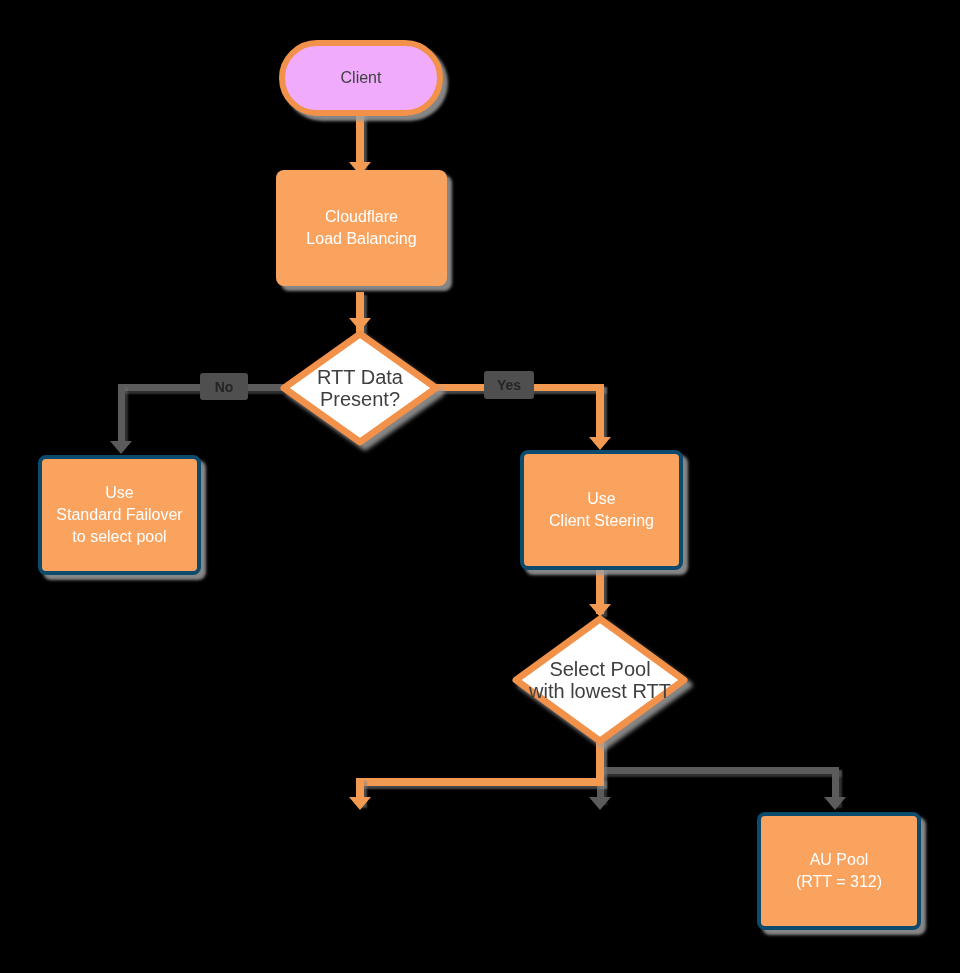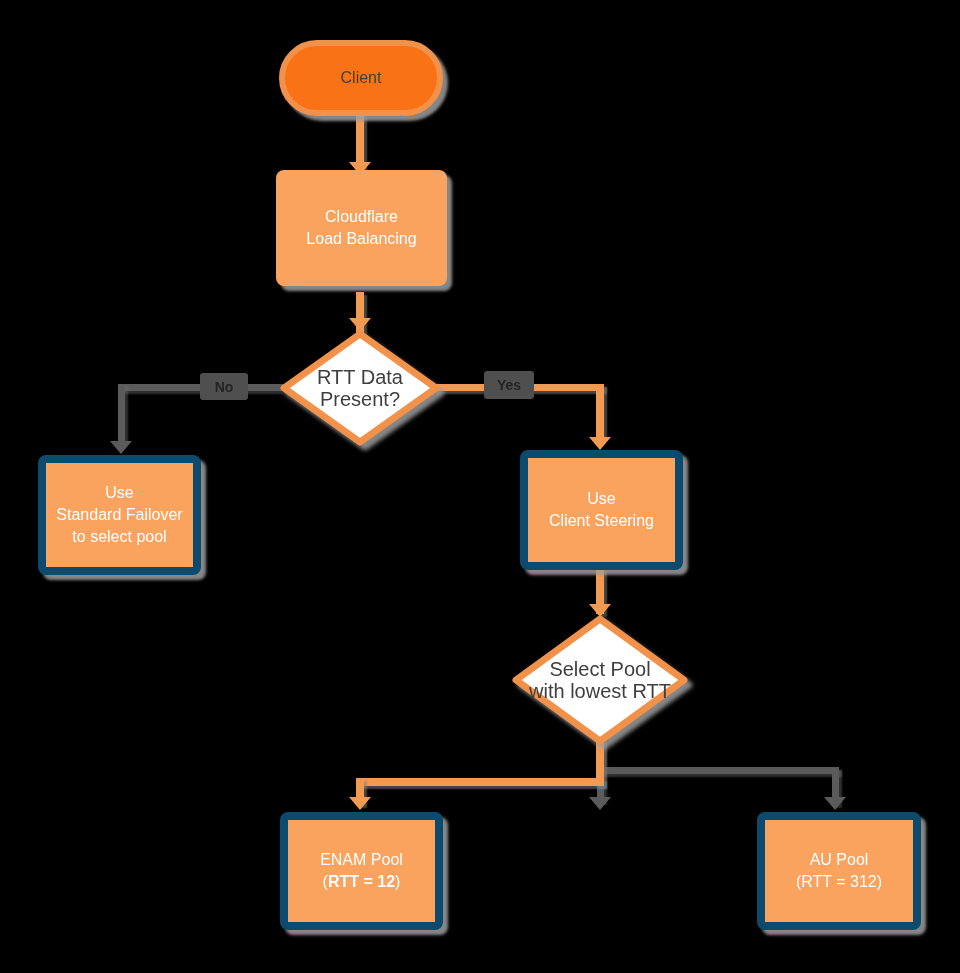--- a/index.html
+++ b/index.html
@@ -20,23 +20,23 @@
     position:absolute;box-sizing:border-box;
     display:flex;align-items:center;justify-content:center;text-align:center;
     font-size:16px;line-height:22px;
   }
   .box{
     background:var(--orange-fill);
     border-radius:8px;
     color:var(--text-light);
     box-shadow:5px 5px 3px var(--shadow);
   }
-  .box.bordered{border:8px solid #0c4a6e;}
+  .box.bordered{border:4px solid #0c4a6e;}
   .stadium{
-    background:#f97316;
+    background:#f0abfc;
     border:6px solid var(--orange-stroke);
     border-radius:40px;
     color:var(--text-dark);
     box-shadow:5px 5px 3px var(--shadow);
   }
   .diamond-wrap{position:absolute;}
   .diamond-wrap svg{display:block;filter:drop-shadow(5px 5px 2px var(--shadow));}
   .diamond-label{
     position:absolute;left:0;top:0;width:100%;height:100%;
     display:flex;align-items:center;justify-content:center;text-align:center;
@@ -142,28 +142,20 @@
       <polygon points="89,5 173,66 89,127 5,66" fill="#FFFFFF" stroke="#F2914A" stroke-width="7" stroke-linejoin="round"></polygon>
     </svg>
     <div class="diamond-label">
       <div class="lines">
         <span>Select Pool</span>
         <span>with lowest RTT</span>
       </div>
     </div>
   </div>
 
-  <div class="node box bordered" style="left:280px;top:812px;width:163px;height:118px;">
-    <div class="lines">
-      <span>ENAM Pool</span>
-      <span>
-        <span class="inline">(</span><b class="inline">RTT = 12</b><span class="inline">)</span>
-      </span>
-    </div>
-  </div>
 
 
   <div class="node box bordered" style="left:757px;top:812px;width:164px;height:118px;">
     <div class="lines">
       <span>AU Pool</span>
       <span>(RTT = 312)</span>
     </div>
   </div>
 
 </div>

